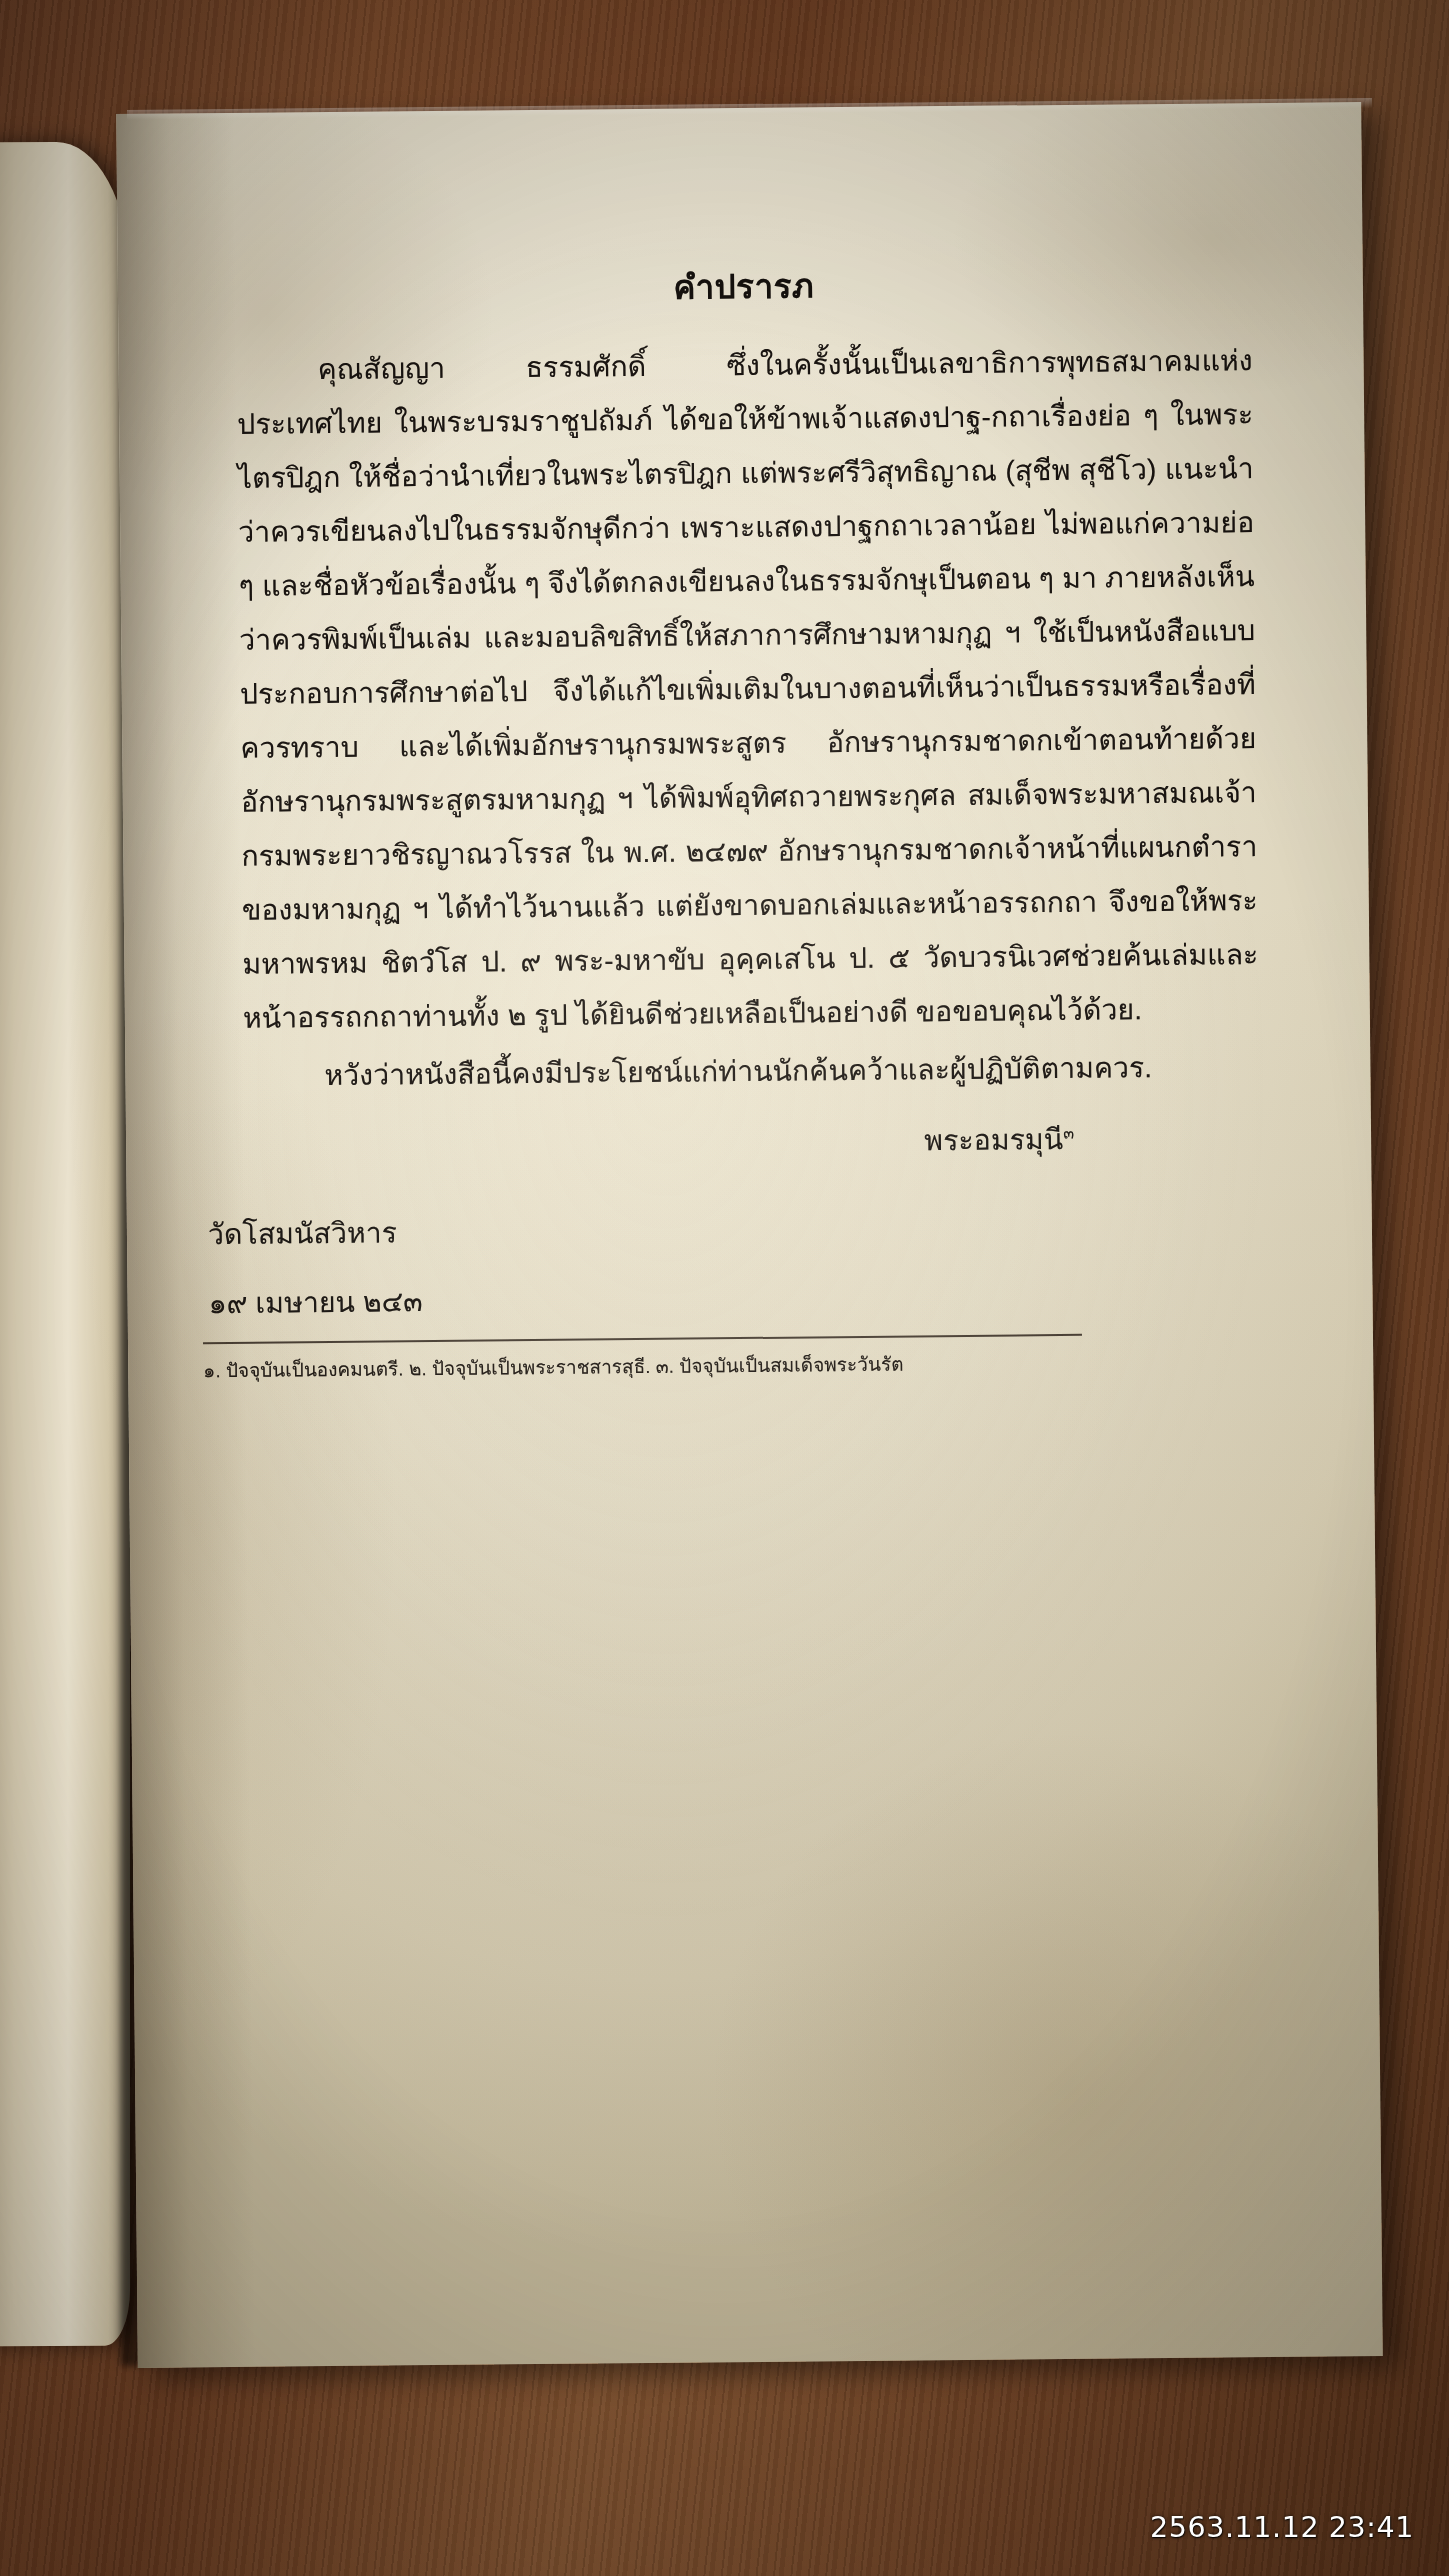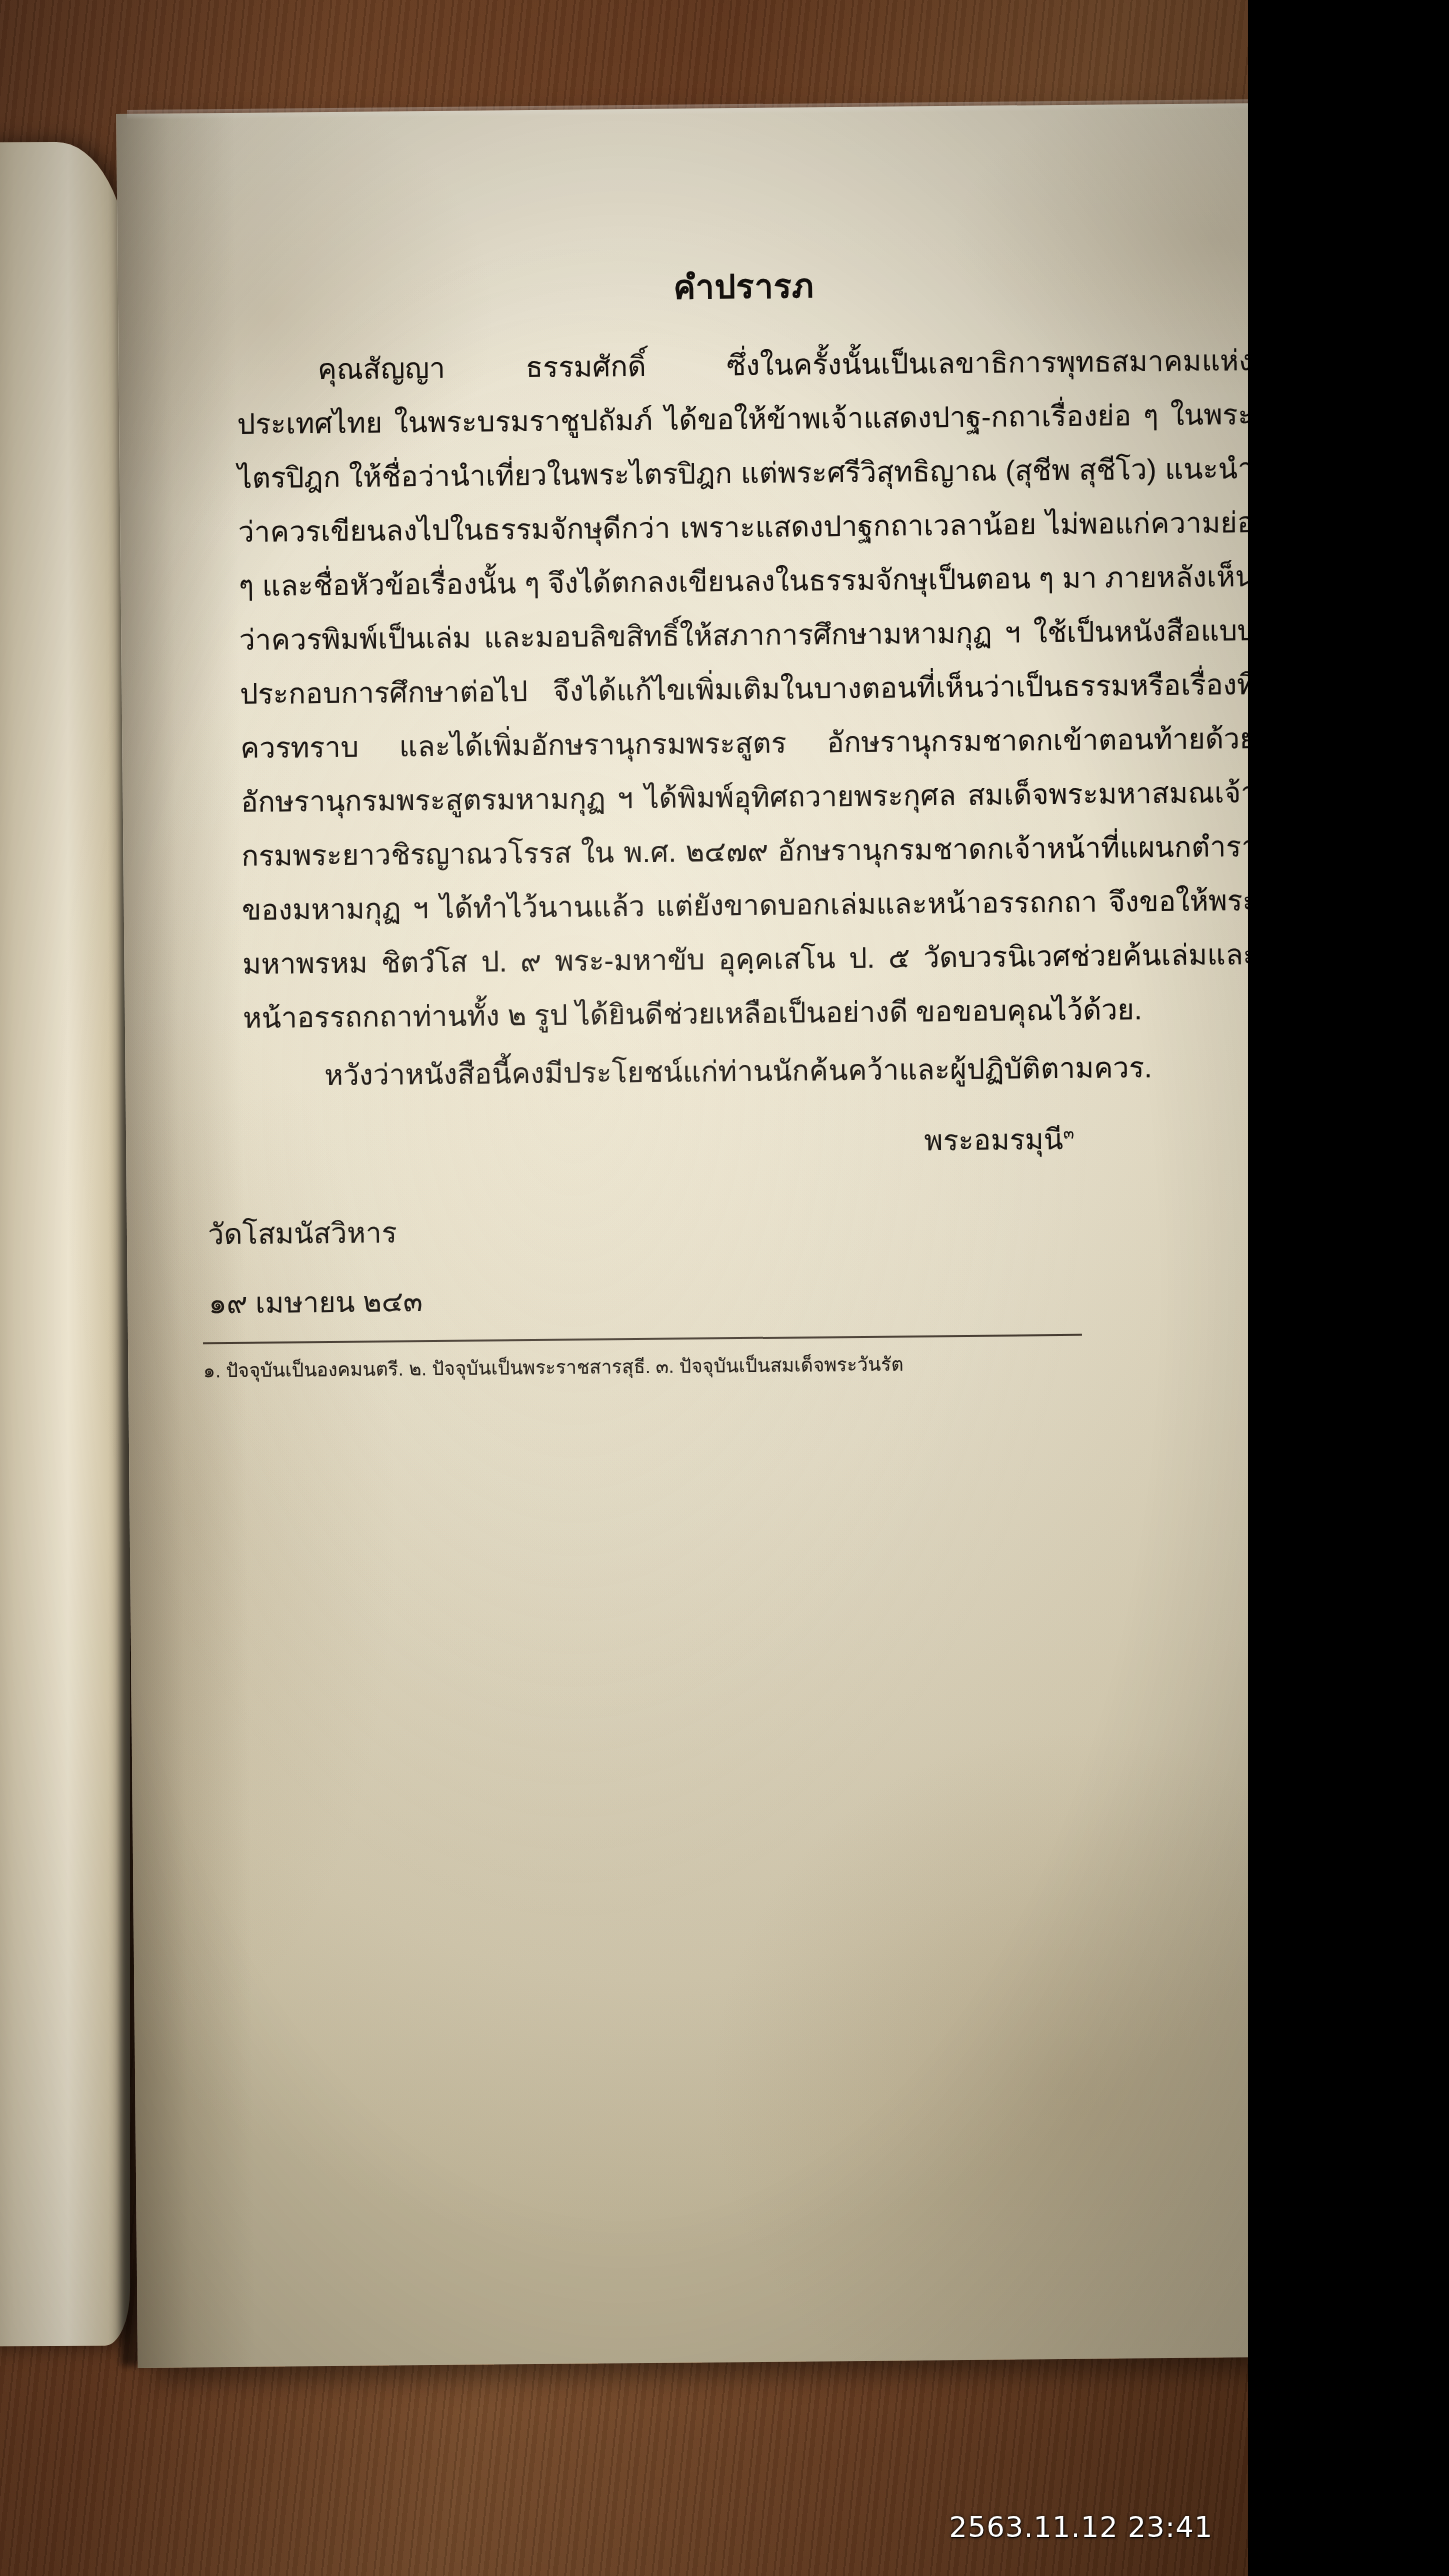--- a/index.html
+++ b/index.html
@@ -10,21 +10,21 @@
   body {
     width: 1449px;
     height: 2576px;
     overflow: hidden;
     font-family: "DejaVu Sans", sans-serif;
   }
 
   
   #photo {
     position: relative;
-    width: 1248px;
+    width: 1449px;
     height: 2576px;
     
     background:
       repeating-linear-gradient(
         96deg,
         rgba(0,0,0,0.10) 0px,
         rgba(0,0,0,0.10) 1.9px,
         rgba(255,255,255,0.03) 1.9px,
         rgba(255,255,255,0.03) 5.6px,
         rgba(0,0,0,0.06) 5.6px,

